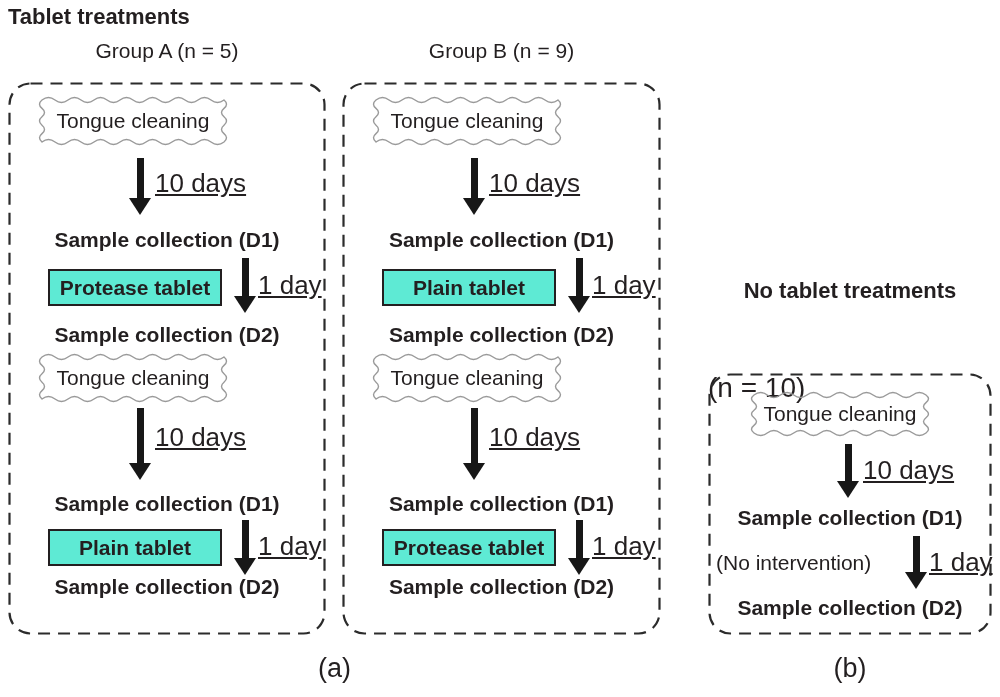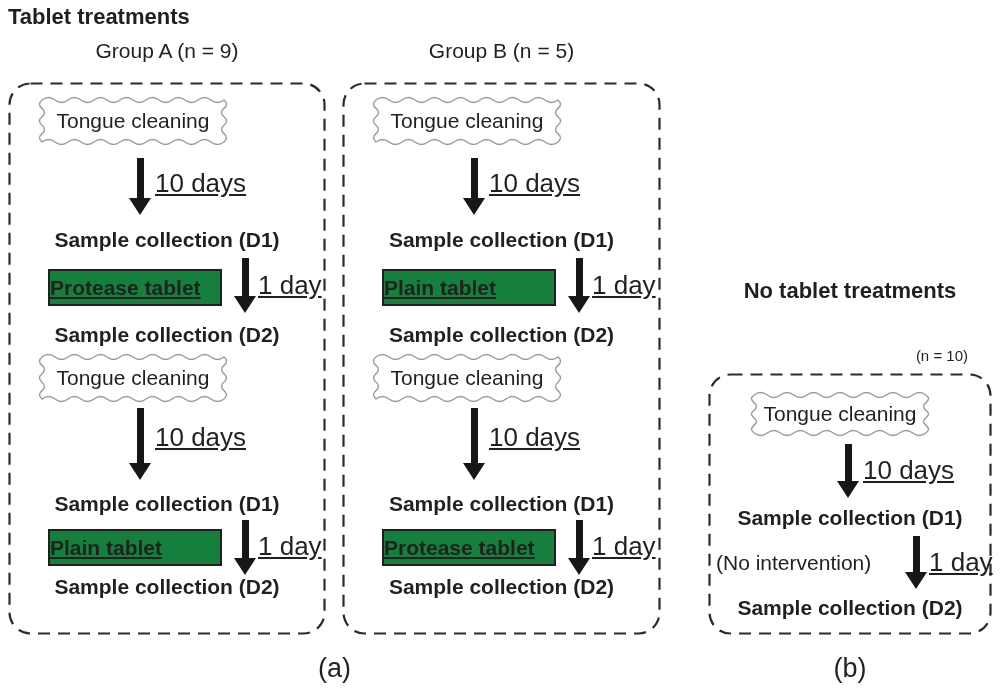--- a/index.html
+++ b/index.html
@@ -6,40 +6,40 @@
   body { font-family: "Liberation Sans", sans-serif; color: #231f20; }
   .canvas { position: relative; width: 1000px; height: 697px; background: #fff; overflow: hidden; }
   .fig-title { position: absolute; font-size: 22px; font-weight: bold; text-align: left; line-height: 26px; }
   .group-label { position: absolute; font-size: 21px; text-align: center; line-height: 24px; }
   .panel { position: absolute; }
   .panel > svg.panel-border { position: absolute; left: 0; top: 0; }
   .wavy-box { position: absolute; display: flex; align-items: center; justify-content: center; }
   .wavy-box > svg { position: absolute; left: 0; top: 0; }
   .wavy-box span { position: relative; font-size: 21px; white-space: nowrap; }
   .sample { position: absolute; left: 0; width: 100%; text-align: center; font-size: 21px; font-weight: bold; line-height: 24px; white-space: nowrap; }
-  .tablet-box { position: absolute; border: 2px solid #231f20; background: #15803d; font-size: 21px; font-weight: bold; text-align: left; line-height: 33px; height: 33px; white-space: nowrap; text-decoration: underline; }
+  .tablet-box { position: absolute; border: 2px solid #231f20; background: #5eead4; font-size: 21px; font-weight: bold; text-align: center; line-height: 33px; height: 33px; white-space: nowrap; }
   .arrow { position: absolute; width: 22px; display: flex; flex-direction: column; align-items: center; }
   .arrow i { display: block; }
   .arrow .shaft { width: 7px; background: #171717; }
   .arrow .head { width: 0; height: 0; border-left: 11px solid transparent; border-right: 11px solid transparent; border-top: 17px solid #171717; }
   .side-label { position: absolute; font-size: 26px; line-height: 23px; white-space: nowrap; text-decoration: underline; }
   .note { position: absolute; font-size: 21px; line-height: 24px; text-align: left; white-space: nowrap; }
   .control-title { position: absolute; font-size: 22px; font-weight: bold; text-align: center; line-height: 27px; }
-  .n-label { position: absolute; font-size: 15px; text-align: right; line-height: 24px; }
+  .n-label { position: absolute; font-size: 28px; line-height: 24px; margin-top: 32px; }
   .caption { position: absolute; font-size: 27px; text-align: center; line-height: 32px; }
 </style>
 </head>
 <body>
 
 <div class="canvas">
 
   <div class="fig-title" style="left:8px;top:4px;width:653px">Tablet treatments</div>
 
-  <div class="group-label" style="left:8px;top:39px;width:318px">Group A (n = 9)</div>
-  <div class="group-label" style="left:342px;top:39px;width:319px">Group B (n = 5)</div>
+  <div class="group-label" style="left:8px;top:39px;width:318px">Group A (n = 5)</div>
+  <div class="group-label" style="left:342px;top:39px;width:319px">Group B (n = 9)</div>
 
   <div class="panel" style="left:8px;top:82px;width:318px;height:553px">
       <svg width="318" height="553" class="panel-border">
         <rect x="1.5" y="1.5" width="315" height="550" rx="21" ry="21" fill="none" stroke="#2b2b2b" stroke-width="2.2" stroke-dasharray="12 8"></rect>
       </svg>
     <div class="wavy-box" style="left:30px;top:14px;width:190px;height:50px">
         <svg width="190" height="50">
           <path d="M 4 4 q 6.5 -5 13 0 q 6.5 5 13 0 q 6.5 -5 13 0 q 6.5 5 13 0 q 6.5 -5 13 0 q 6.5 5 13 0 q 6.5 -5 13 0 q 6.5 5 13 0 q 6.5 -5 13 0 q 6.5 5 13 0 q 6.5 -5 13 0 q 6.5 5 13 0 q 6.5 -5 13 0 q 6.5 5 13 0 q 5 4.2 0 8.4 q -5 4.2 0 8.4 q 5 4.2 0 8.4 q -5 4.2 0 8.4 q 5 4.2 0 8.4 q -6.5 5 -13 0 q -6.5 -5 -13 0 q -6.5 5 -13 0 q -6.5 -5 -13 0 q -6.5 5 -13 0 q -6.5 -5 -13 0 q -6.5 5 -13 0 q -6.5 -5 -13 0 q -6.5 5 -13 0 q -6.5 -5 -13 0 q -6.5 5 -13 0 q -6.5 -5 -13 0 q -6.5 5 -13 0 q -6.5 -5 -13 0 q -5 -4.2 0 -8.4 q 5 -4.2 0 -8.4 q -5 -4.2 0 -8.4 q 5 -4.2 0 -8.4 q -5 -4.2 0 -8.4 Z" fill="none" stroke="#9a9a9a" stroke-width="1.4"></path>
         </svg>
       <span>Tongue cleaning</span>

